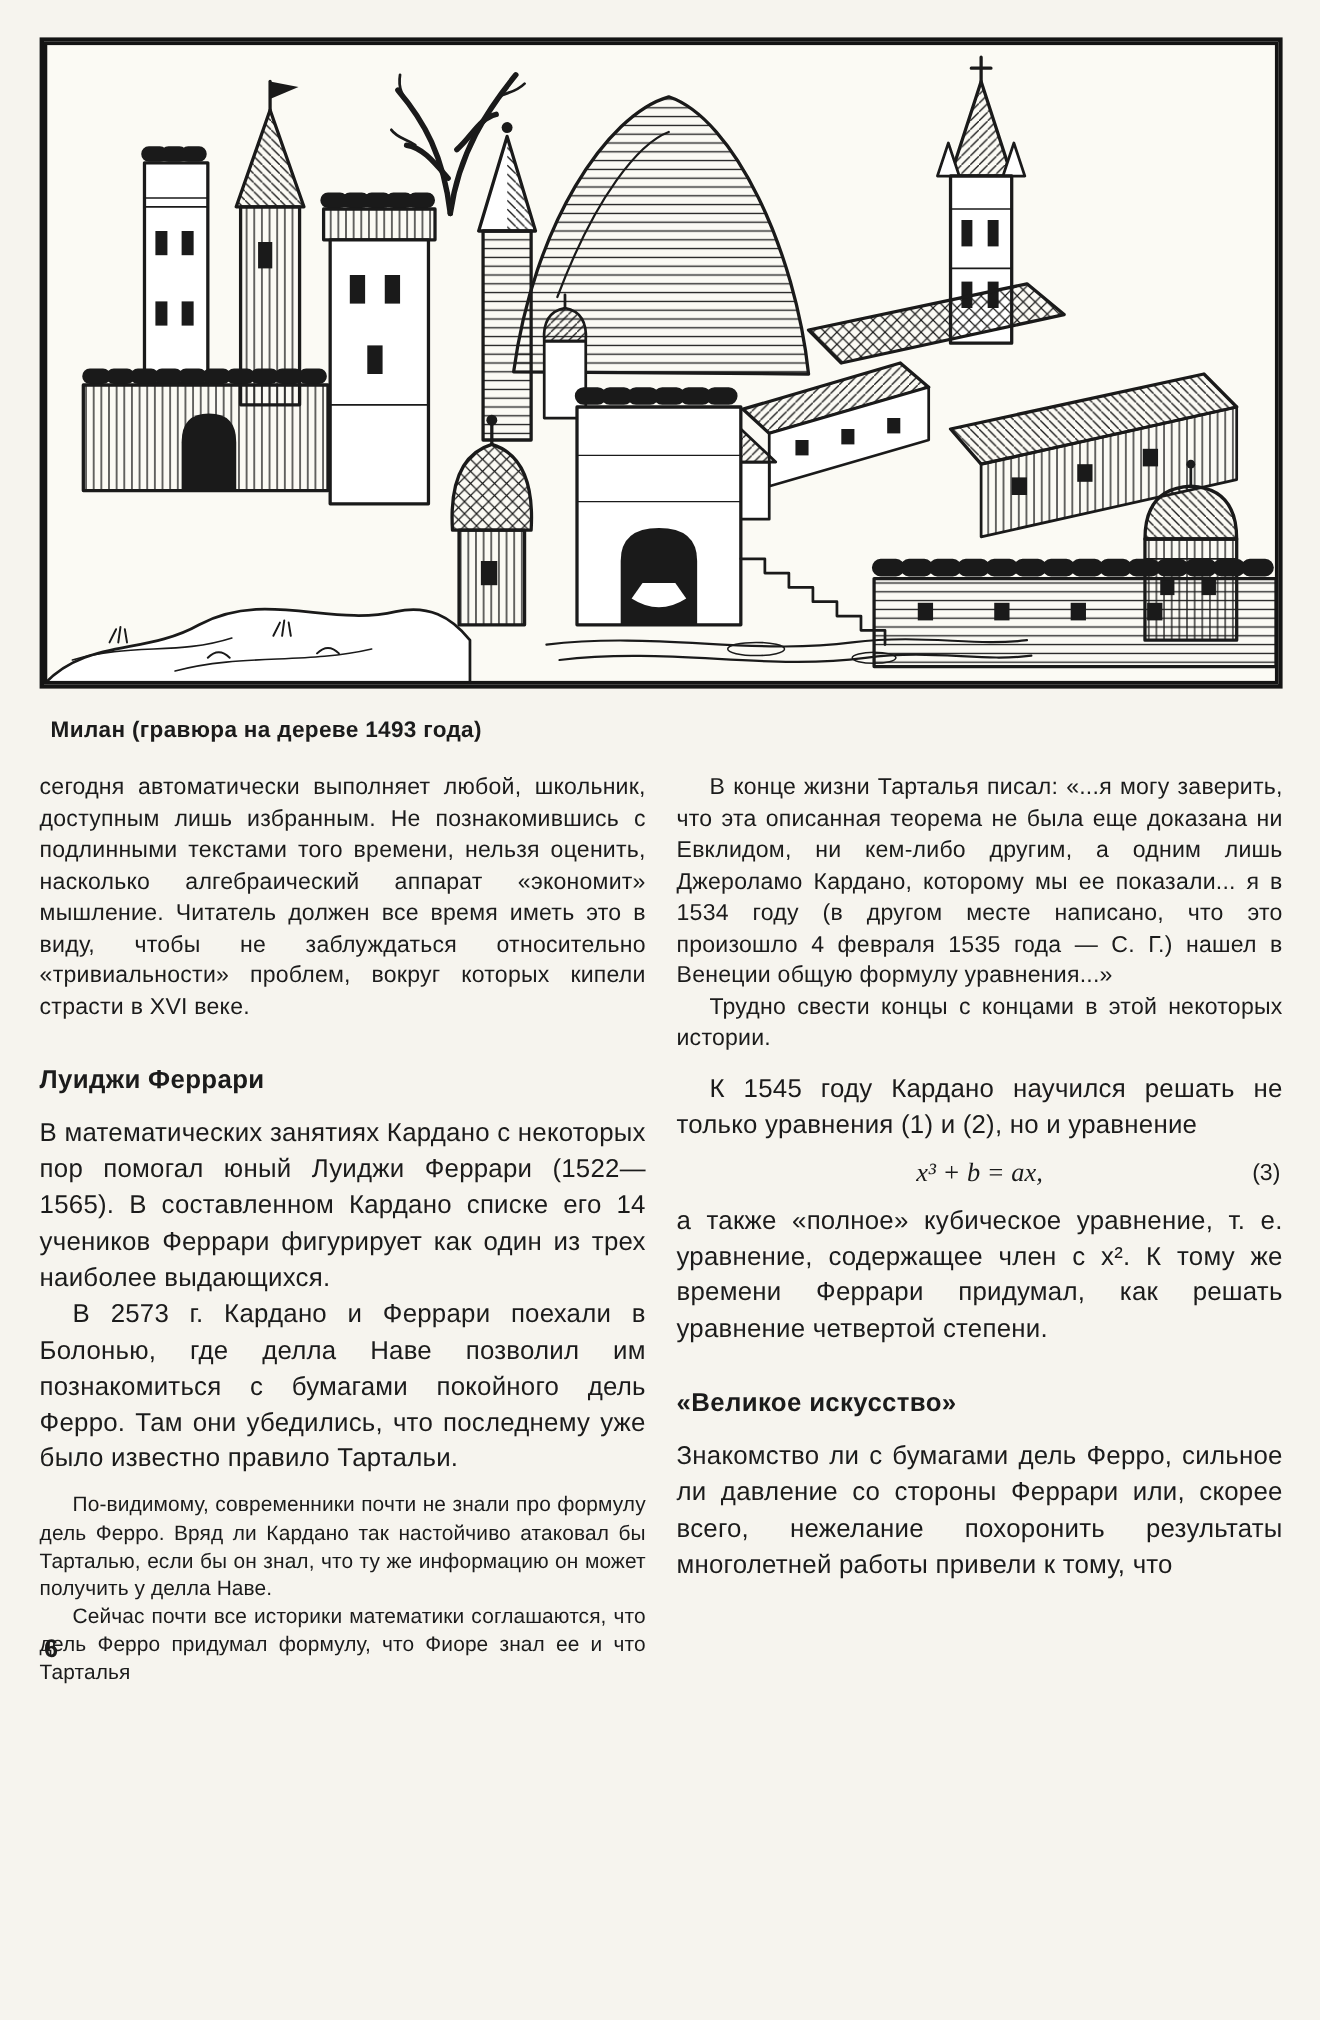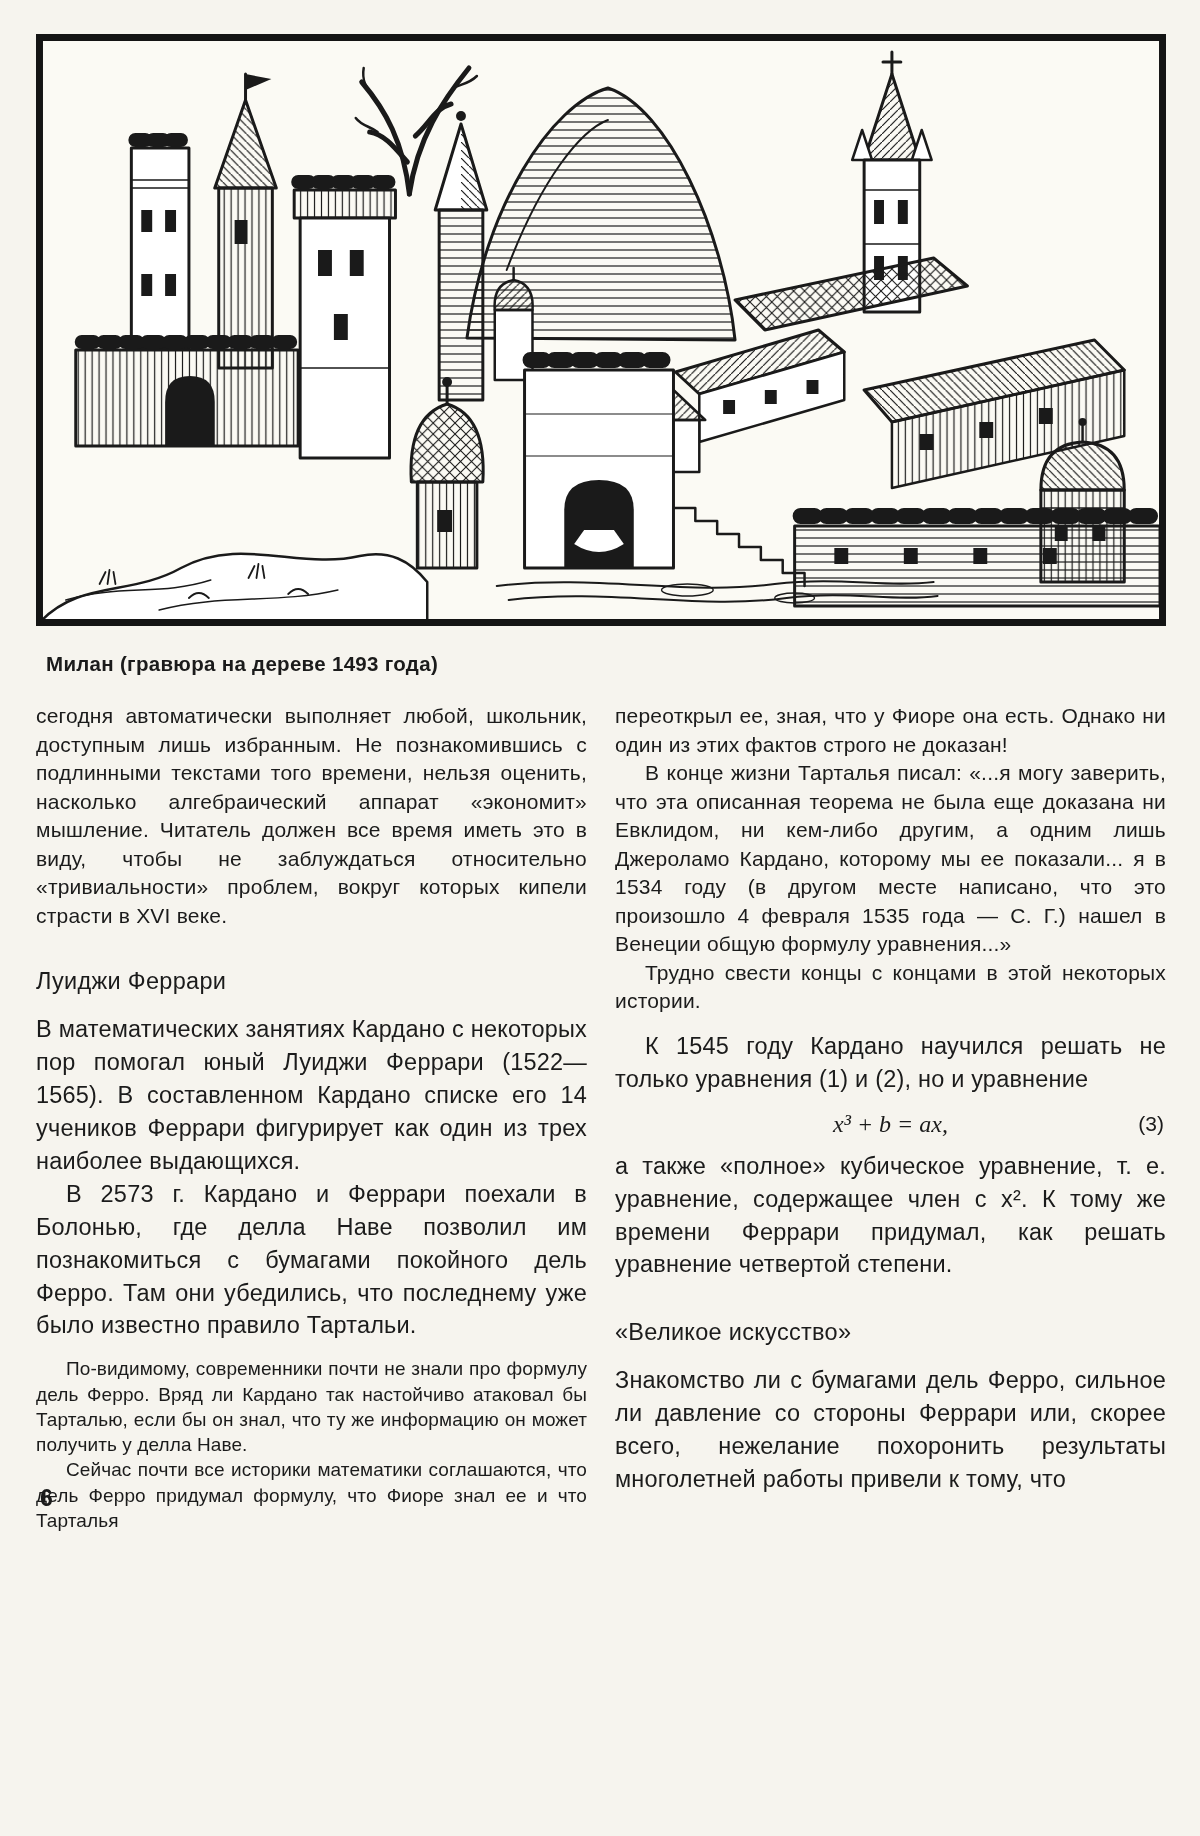--- a/index.html
+++ b/index.html
@@ -32,21 +32,21 @@
   .col { flex:1; min-width:0; }
 
   p { text-align:justify; }
   .body  { font-size:21px;   line-height:1.36; letter-spacing:.2px; }
   .lead  { font-size:23.5px; line-height:1.4;  letter-spacing:.2px; }
   .small { font-size:19px;   line-height:1.33; letter-spacing:.1px; }
   .indent { text-indent:30px; }
   .gap-top { margin-top:14px; }
 
   h2.section {
-    font-size:23.5px; font-weight:normal; letter-spacing:.3px;
+    font-size:23.5px; font-weight:bold; letter-spacing:.3px;
     margin:38px 0 18px 0;
   }
 
   .formula-row {
     position:relative;
     text-align:center;
     margin:14px 0 12px 0;
     font-size:24px;
   }
   .formula {
@@ -222,21 +222,20 @@
     <div class="col">
       <p class="body">сегодня автоматически выполняет любой, школьник, доступным лишь избранным. Не познакомившись с подлинными текстами того времени, нельзя оценить, насколько алгебраический аппарат «экономит» мышление. Читатель должен все время иметь это в виду, чтобы не заблуждаться относительно «тривиальности» проблем, вокруг которых кипели страсти в XVI веке.</p>
       <h2 class="section">Луиджи Феррари</h2>
       <p class="lead">В математических занятиях Кардано с некоторых пор помогал юный Луиджи Феррари (1522—1565). В составленном Кардано списке его 14 учеников Феррари фигурирует как один из трех наиболее выдающихся.</p>
       <p class="lead indent">В 2573 г. Кардано и Феррари поехали в Болонью, где делла Наве позволил им познакомиться с бумагами покойного дель Ферро. Там они убедились, что последнему уже было известно правило Тартальи.</p>
       <p class="small indent gap-top">По-видимому, современники почти не знали про формулу дель Ферро. Вряд ли Кардано так настойчиво атаковал бы Тарталью, если бы он знал, что ту же информацию он может получить у делла Наве.</p>
       <p class="small indent">Сейчас почти все историки математики соглашаются, что дель Ферро придумал формулу, что Фиоре знал ее и что Тарталья</p>
     </div>
 
     <div class="col">
-      <p class="body">переоткрыл ее, зная, что у Фиоре она есть. Однако ни один из этих фактов строго не доказан!</p>
       <p class="body indent">В конце жизни Тарталья писал: «...я могу заверить, что эта описанная теорема не была еще доказана ни Евклидом, ни кем-либо другим, а одним лишь Джероламо Кардано, которому мы ее показали... я в 1534 году (в другом месте написано, что это произошло 4 февраля 1535 года — С. Г.) нашел в Венеции общую формулу уравнения...»</p>
       <p class="body indent">Трудно свести концы с концами в этой некоторых истории.</p>
       <p class="lead indent gap-top">К 1545 году Кардано научился решать не только уравнения (1) и (2), но и уравнение</p>
       <div class="formula-row">
         <span class="formula">x³ + b = ax,</span>
         <span class="formula-num">(3)</span>
       </div>
       <p class="lead">а также «полное» кубическое уравнение, т. е. уравнение, содержащее член с x². К тому же времени Феррари придумал, как решать уравнение четвертой степени.</p>
       <h2 class="section">«Великое искусство»</h2>
       <p class="lead">Знакомство ли с бумагами дель Ферро, сильное ли давление со стороны Феррари или, скорее всего, нежелание похоронить результаты многолетней работы привели к тому, что</p>

